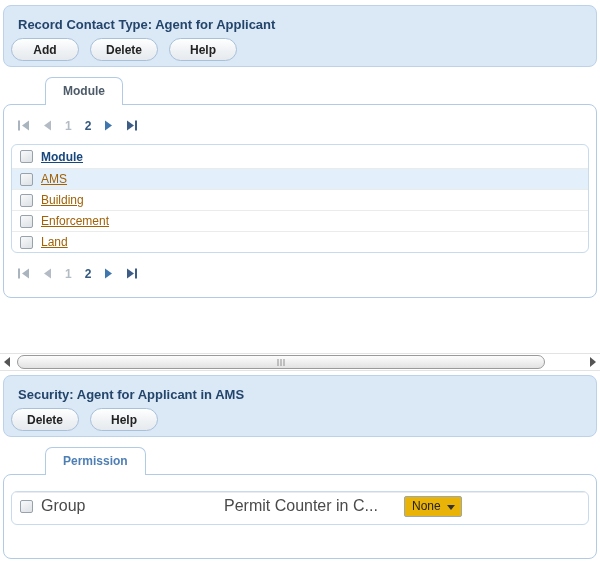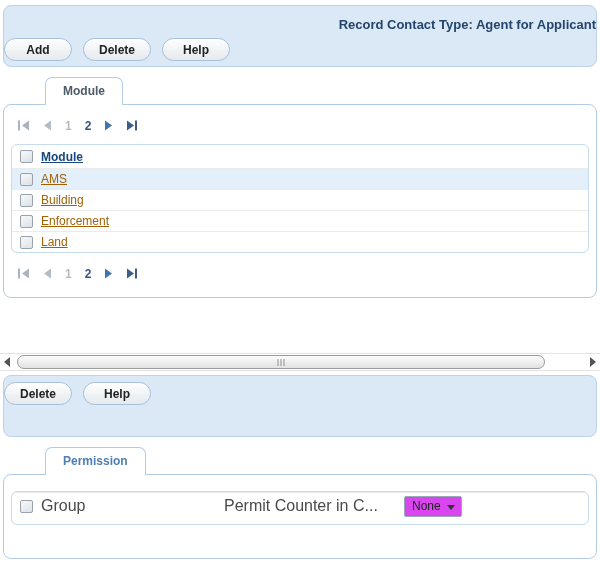--- a/index.html
+++ b/index.html
@@ -4,22 +4,22 @@
 <style>
   * { margin:0; padding:0; box-sizing:border-box; }
   html,body { width:600px; height:567px; background:#fff; overflow:hidden;
     font-family:"Liberation Sans", sans-serif; }
 
   
   .hdr-block{
     margin:0 3px; width:594px; height:62px;
     background:#dbe8f6; border:1px solid #bcd2ea; border-radius:8px;
   }
-  .hdr-title{ padding:11px 0 0 14px; font-size:13px; font-weight:bold; color:#24456b;text-align:right; }
-  .btn-row{ display:flex; gap:11px; padding-left:0; margin-top:6px; }
+  .hdr-title{ padding:11px 0 0 14px; font-size:13px; font-weight:bold; color:#24456b; }
+  .btn-row{ display:flex; gap:11px; padding-left:7px; margin-top:6px; }
   .btn{
     min-width:68px; height:23px; padding:0 13px;
     display:inline-flex; align-items:center; justify-content:center; gap:6px;
     background:linear-gradient(#ffffff,#eef1f4 60%,#e6eaee);
     border:1px solid #a8c0da; border-radius:12px;
     font-size:12px; font-weight:bold; color:#222; cursor:pointer;
   }
   .tab{
     display:inline-block; position:relative; z-index:2; margin:10px 0 0 45px;
     padding:6px 17px 7px 17px; background:#fff;
@@ -86,21 +86,21 @@
   #content2 .inner-table{ margin-top:16px; }
   #content2 .trow.header{ height:24px; }
   #content2 .trow.data{ height:27px; border-top:1px solid #e9eceb; }
   #content2 .inner-table{ padding-bottom:5px; }
   .col-type{ display:flex; align-items:center; width:204px; flex:0 0 204px; }
   .col-name{ width:180px; flex:0 0 180px; }
   .col-access{ flex:1; }
   .select{
     display:inline-flex; align-items:center; position:relative;
     height:21px; min-width:56px; padding:0 20px 0 7px;
-    background:#d946ef; border:1px solid #99a8b5; border-radius:2px;
+    background:#eab308; border:1px solid #99a8b5; border-radius:2px;
     font-size:12px; color:#222; cursor:pointer;
   }
   .select .tri{ position:absolute; right:6px; top:8px; width:0; height:0;
     border-left:4px solid transparent; border-right:4px solid transparent; border-top:5px solid #333; }
 
   svg{ display:block; }
 </style>
 </head>
 <body>
 
@@ -206,20 +206,21 @@
         <i></i>
         <i></i>
         <i></i>
       </span>
   </div>
   <span class="sb-arrow sb-right"></span>
 </div>
 
 
 <div class="hdr-block" id="sec-hdr">
+  <div class="hdr-title">Security: Agent for Applicant in AMS</div>
   <div class="btn-row">
     <button class="btn">Delete</button>
     <button class="btn">Help</button>
   </div>
 </div>
 
 <div class="tab permission">Permission</div>
 
 <div class="content-panel" id="content2">
   <div class="inner-table">

